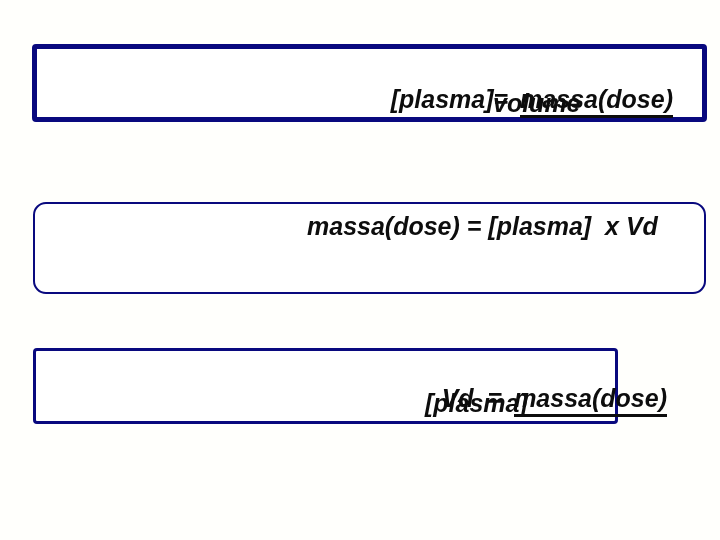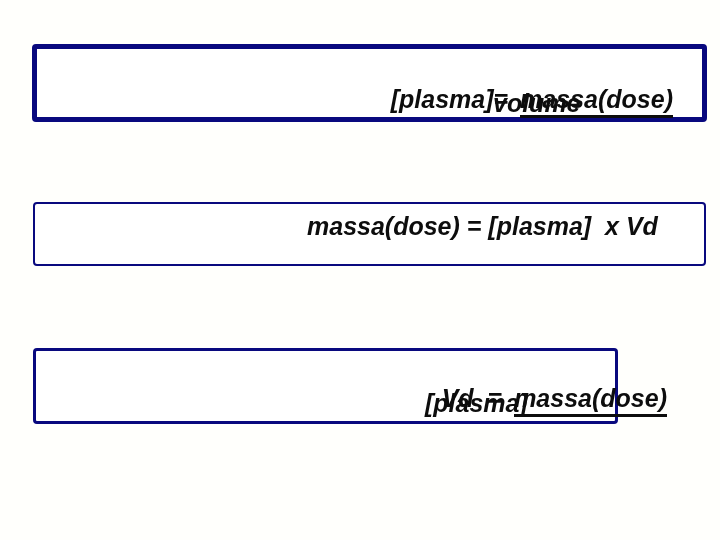--- a/index.html
+++ b/index.html
@@ -25,22 +25,23 @@
     border-color: #09097e;
     border-radius: 4px;
   }
   #box-plasma {
     left: 32px; top: 44px;
     width: 675px; height: 78px;
     border-width: 5px;
   }
   #box-massa {
     left: 33px; top: 202px;
-    width: 673px; height: 64px;
+    width: 673px; height: 92px;
     border-width: 2px;
+    border-radius: 13px;
   }
   #box-vd {
     left: 33px; top: 348px;
     width: 585px; height: 76px;
     border-width: 3px;
   }
   .line {
     position: absolute;
     font-size: 25px;
     line-height: 29px;

